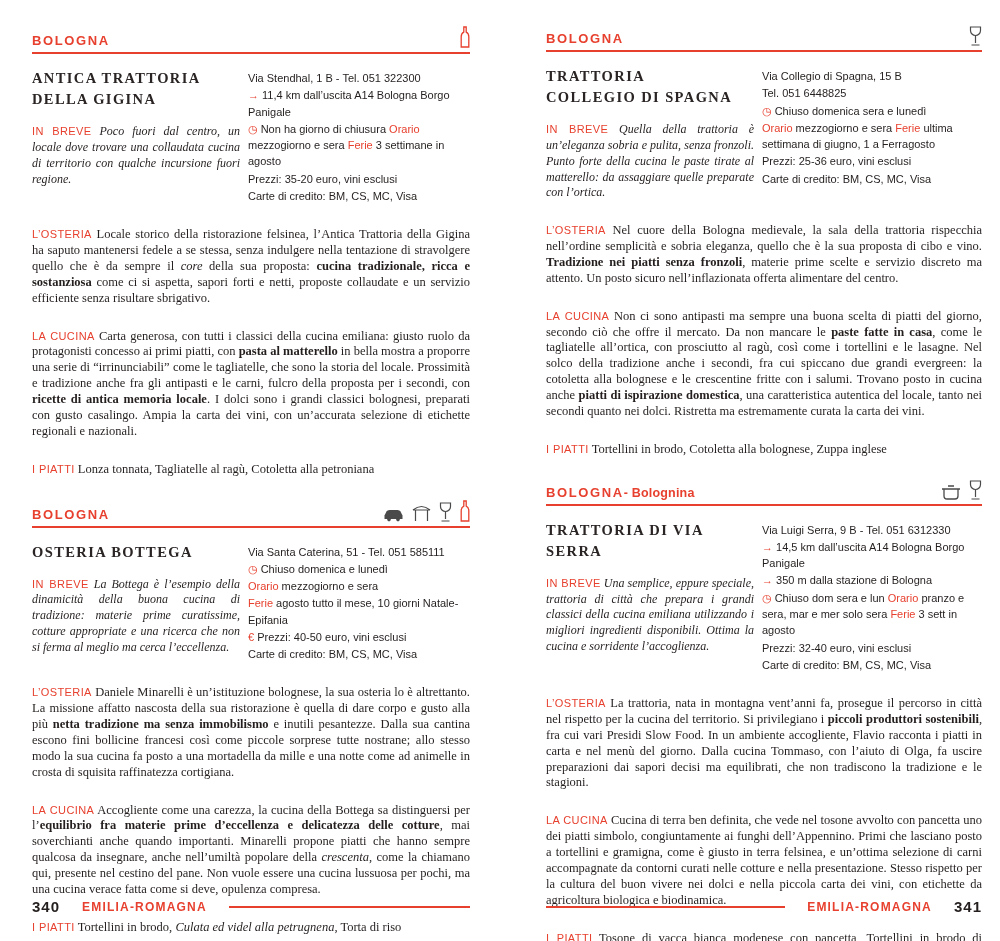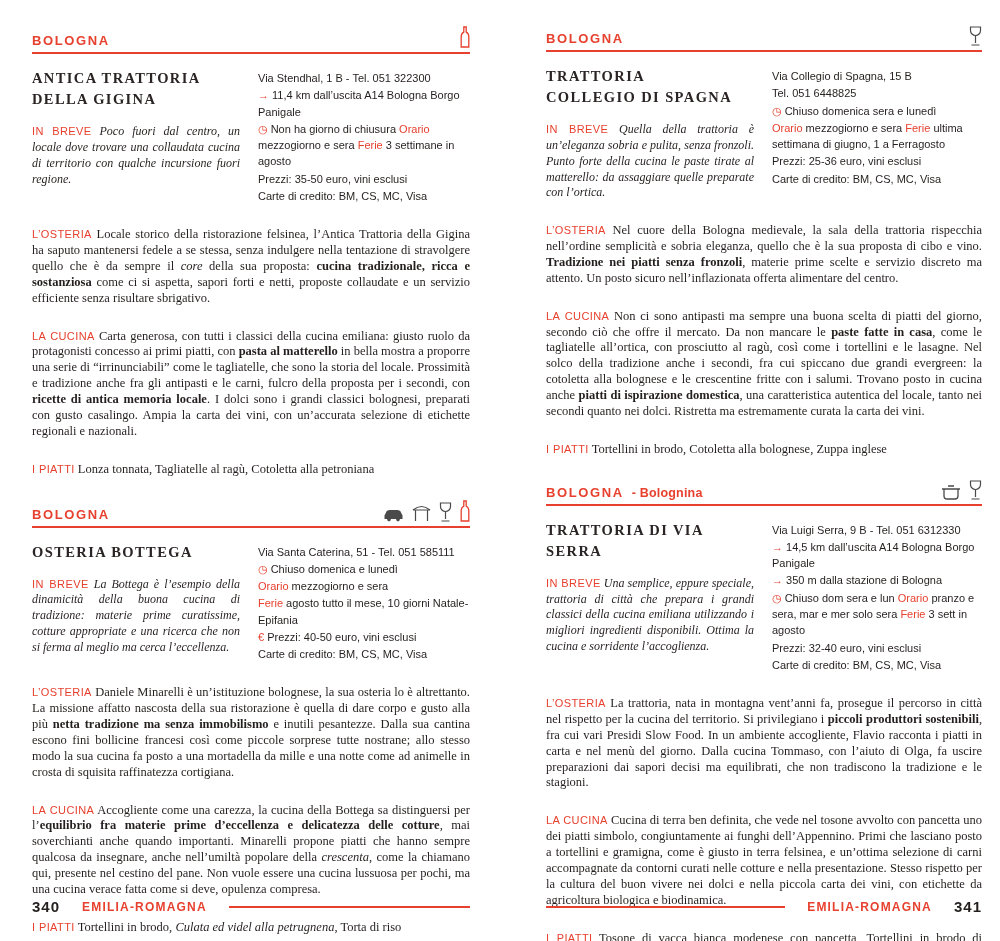--- a/index.html
+++ b/index.html
@@ -3,28 +3,28 @@
 <meta charset="utf-8">
 <style>
   :root{ --red:#e7402e; --ink:#241f1e; --icon:#4a4a4a; }
   *{margin:0;padding:0;box-sizing:border-box}
   html,body{width:1000px;height:941px}
   body{background:#fff;color:var(--ink);font-family:"Liberation Serif",serif;overflow:hidden}
   .spread{display:flex;width:1000px;height:941px}
   .page{width:500px;height:941px;position:relative;padding:26px 30px 0 32px;overflow:hidden}
   .page.right{padding:26px 18px 0 46px}
 
-  .city-row{display:flex;align-items:flex-end;gap:8px;font-family:"Liberation Sans",sans-serif}
+  .city-row{display:flex;align-items:flex-end;gap:0;font-family:"Liberation Sans",sans-serif}
   .city{color:var(--red);font-weight:bold;font-size:13px;letter-spacing:1.6px}
   .city-extra{color:var(--red);font-weight:bold;font-size:12.5px;letter-spacing:.2px}
   .head-icons{margin-left:auto;display:flex;align-items:flex-end;gap:8px}
   .rule{border-bottom:2px solid var(--red);margin-top:4px}
 
   .entry + .entry{margin-top:22px}
-  .entry-top{display:flex;gap:18px;margin-top:14px}
+  .entry-top{display:flex;gap:8px;margin-top:14px}
   .col-left{width:208px;flex:0 0 auto}
   .col-right{flex:1;font-family:"Liberation Sans",sans-serif;font-size:11px;line-height:1.48;padding-top:2px}
   .name{font-size:14.5px;font-weight:600;letter-spacing:1.4px;line-height:1.45;white-space:pre-line;text-transform:uppercase;color:#2a2524}
   .inbreve{margin-top:14px;font-style:italic;font-size:12px;line-height:1.32;text-align:justify}
   .label{color:var(--red);font-style:normal;font-family:"Liberation Sans",sans-serif;font-weight:normal;font-size:11px;letter-spacing:.4px}
   .body{margin-top:10px}
   .sec{font-size:12.5px;line-height:1.27;text-align:justify;margin-top:22px}
   .red{color:var(--red)}
   .info-line{margin-bottom:1px}
 
@@ -57,21 +57,21 @@
       <div class="entry-top">
         <div class="col-left">
           <h2 class="name">ANTICA TRATTORIA
 DELLA GIGINA</h2>
           <p class="inbreve"><span class="label">IN BREVE</span> <span>Poco fuori dal centro, un locale dove trovare una collaudata cucina di territorio con qualche incursione fuori regione.</span></p>
         </div>
         <div class="col-right">
           <div class="info-line">Via Stendhal, 1 B - Tel. 051 322300</div>
           <div class="info-line"><span class="red">→</span> 11,4 km dall’uscita A14 Bologna Borgo Panigale</div>
           <div class="info-line"><span class="red">◷</span> Non ha giorno di chiusura <span class="red">Orario</span> mezzogiorno e sera <span class="red">Ferie</span> 3 settimane in agosto</div>
-          <div class="info-line">Prezzi: 35-50 euro, vini esclusi</div>
+          <div class="info-line">Prezzi: 35-20 euro, vini esclusi</div>
           <div class="info-line">Carte di credito: BM, CS, MC, Visa</div>
         </div>
       </div>
       <div class="body">
         <p class="sec"><span class="label">L’OSTERIA</span> <span>Locale storico della ristorazione felsinea, l’Antica Trattoria della Gigina ha saputo mantenersi fedele a se stessa, senza indulgere nella tentazione di stravolgere quello che è da sempre il <i>core</i> della sua proposta: <b>cucina tradizionale, ricca e sostanziosa</b> come ci si aspetta, sapori forti e netti, proposte collaudate e un servizio efficiente senza risultare sbrigativo.</span></p>
         <p class="sec"><span class="label">LA CUCINA</span> <span>Carta generosa, con tutti i classici della cucina emiliana: giusto ruolo da protagonisti concesso ai primi piatti, con <b>pasta al matterello</b> in bella mostra a proporre una serie di “irrinunciabili” come le tagliatelle, che sono la storia del locale. Prossimità e tradizione anche fra gli antipasti e le carni, fulcro della proposta per i secondi, con <b>ricette di antica memoria locale</b>. I dolci sono i grandi classici bolognesi, preparati con gusto casalingo. Ampia la carta dei vini, con un’accurata selezione di etichette regionali e nazionali.</span></p>
         <p class="sec"><span class="label">I PIATTI</span> <span>Lonza tonnata, Tagliatelle al ragù, Cotoletta alla petroniana</span></p>
       </div>
     </section>
 

